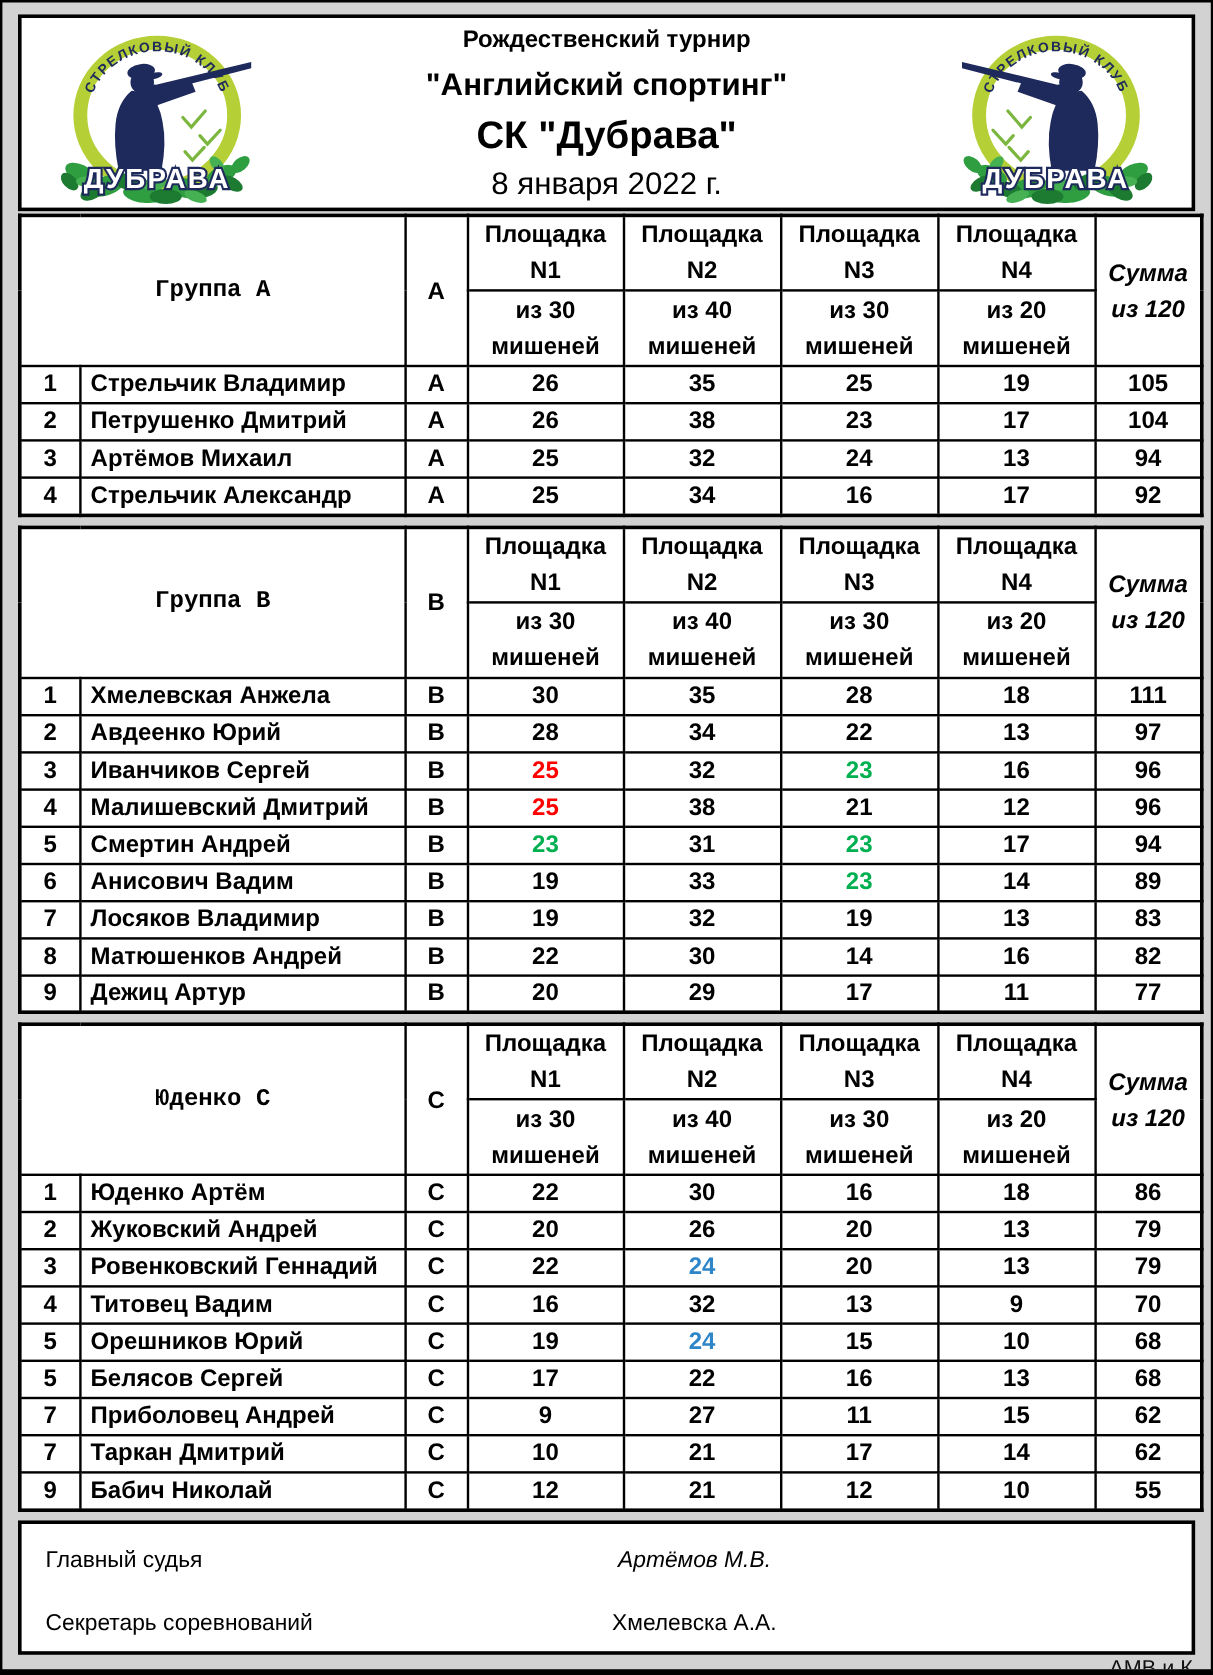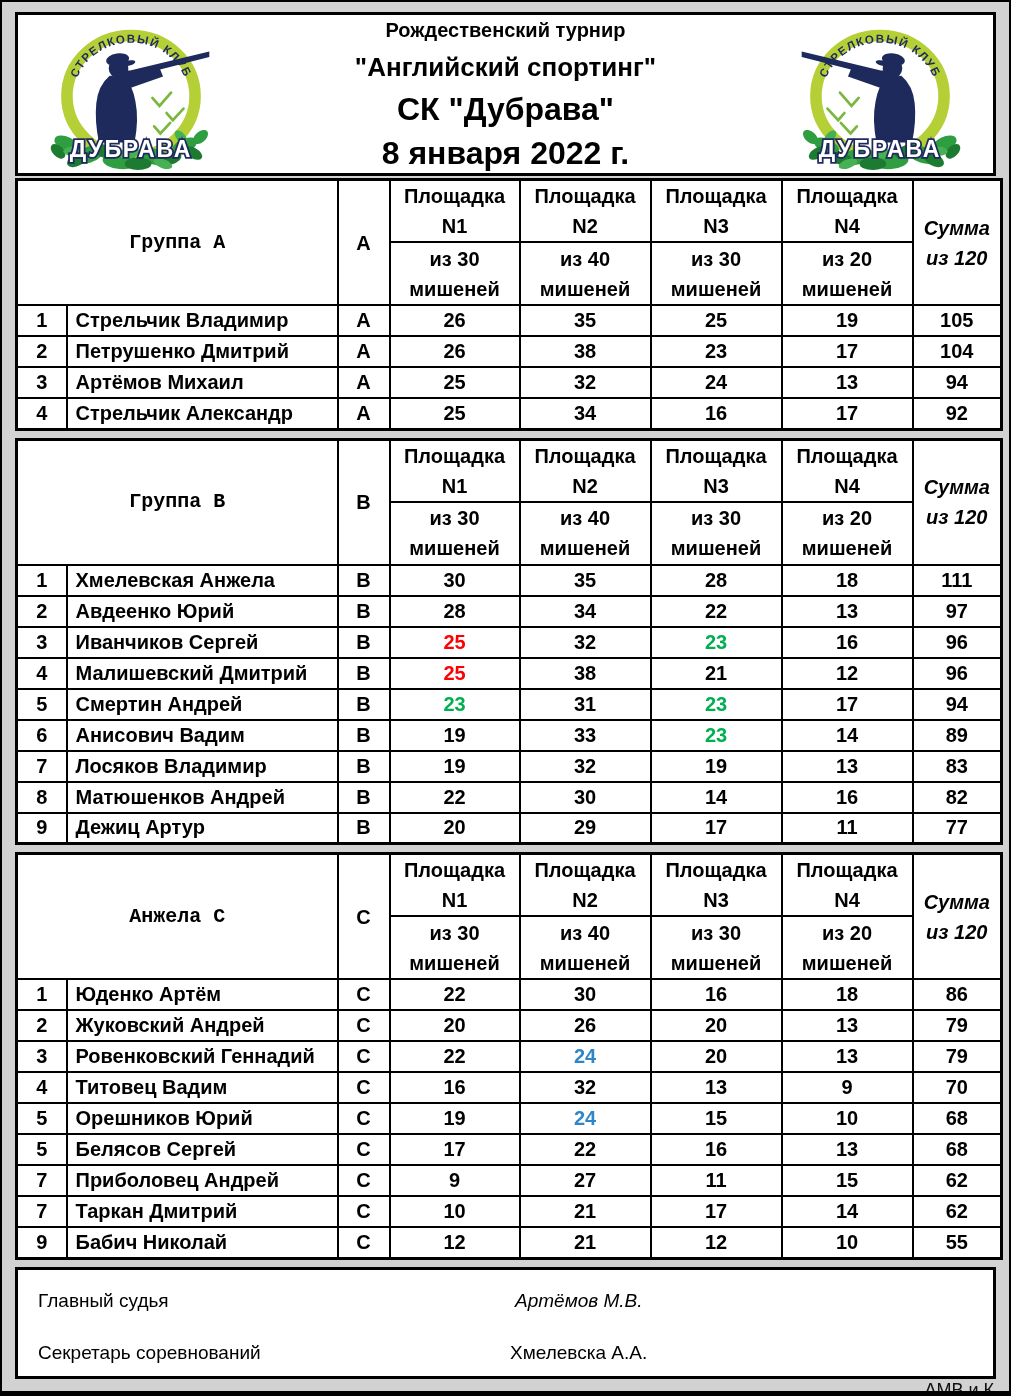--- a/index.html
+++ b/index.html
@@ -18,21 +18,21 @@
   
   .box { background:#fff; border:3px solid #000; }
   .header-box {
     height:164px; position:relative;
     display:flex; align-items:center; justify-content:center;
   }
   .titles { text-align:center; line-height:1.0; }
   .t1 { font-size:20px; font-weight:bold; margin-bottom:14px; }
   .t2 { font-size:26px; font-weight:bold; margin-bottom:13px; }
   .t3 { font-size:32px; font-weight:bold; margin-bottom:12px; }
-  .t4 { font-size:32px; font-weight:bold; }
+  .t4 { font-size:26px; font-weight:normal; }
   .logo { position:absolute; top:6px; width:178px; height:152px; }
   .logo-left  { left:24px; }
   .logo-right { right:24px; }
   
   table.score {
     width:985px; border-collapse:collapse; border:3px solid #000;
     table-layout:fixed; background:#fff;
   }
   table.score.gap  { margin-top:7px; }
   table.score.tight{ margin-top:2px; }
@@ -330,21 +330,21 @@
       <col style="width:271px">
       <col style="width:52px">
     <col style="width:130px">
       <col style="width:131px">
       <col style="width:131px">
       <col style="width:131px">
     <col style="width:89px">
   </colgroup>
   <thead>
     <tr>
-      <th colspan="2" rowspan="2" class="group-title">Анжела С</th>
+      <th colspan="2" rowspan="2" class="group-title">Юденко С</th>
       <th rowspan="2">С</th>
       <th class="ptop">Площадка N1</th>
       <th class="ptop">Площадка N2</th>
       <th class="ptop">Площадка N3</th>
       <th class="ptop">Площадка N4</th>
       <th rowspan="2" class="sum-head">Сумма из 120</th>
     </tr>
     <tr>
       <th class="pbot">из 30 мишеней</th>
       <th class="pbot">из 40 мишеней</th>

